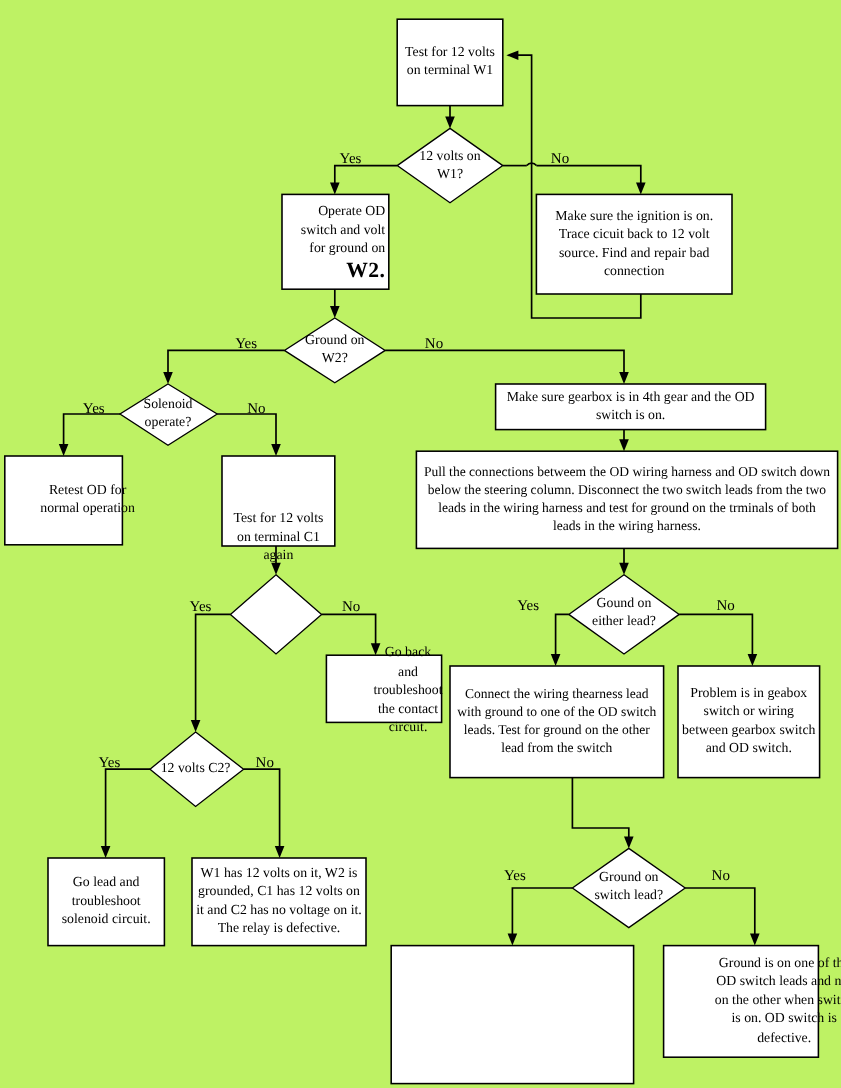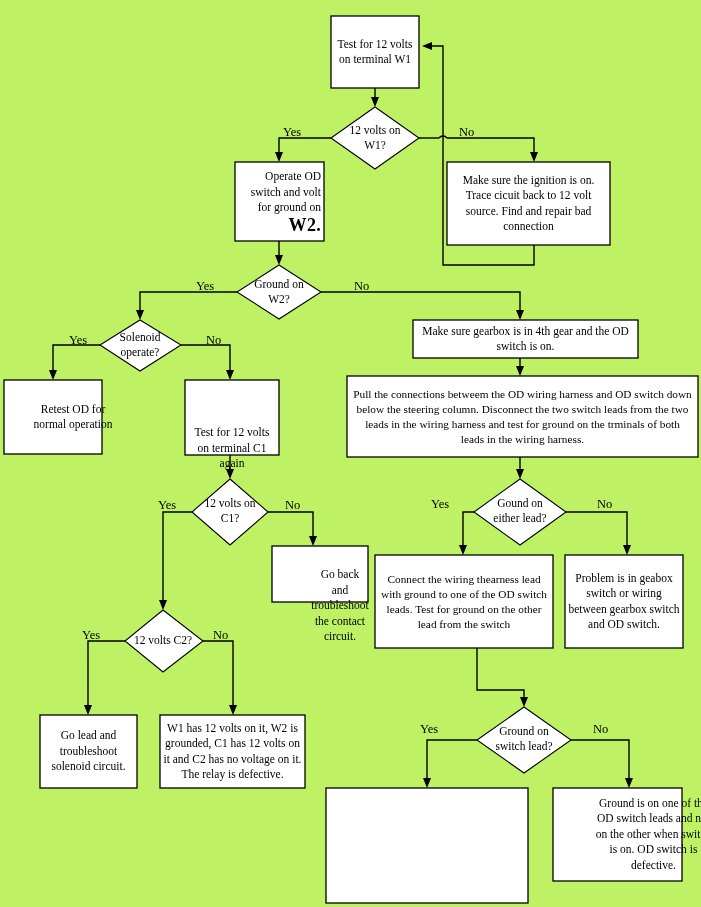--- a/index.html
+++ b/index.html
@@ -212,23 +212,22 @@
   <div class="node-text" style="left:449px; top:162px; width:159px; height:83px;">Make sure the ignition is on. Trace cicuit back to 12 volt source.  Find and repair bad connection</div>
 
   <div class="node-text" style="left:243px; top:273px; width:72px; height:38px;">Ground on W2?</div>
 
   <div class="node-text" style="left:103px; top:326px; width:74px; height:38px;">Solenoid operate?</div>
 
   <div class="node-text" style="left:4px; top:380px; width:98px; height:74px;margin-left:20px;">Retest OD for normal operation</div>
 
   <div class="node-text" style="left:185px; top:376px; width:94px; height:75px;margin-top:35px;">Test for 12 volts on terminal C1 again</div>
 
-  <div class="node-text" style="left:194px; top:492px; width:72px; height:38px;">12 volts on C1?</div>
-
-  <div class="node-text" style="left:272px; top:578px; width:96px; height:56px;padding-left:43px;">Go back and troubleshoot the contact circuit.</div>
+
+  <div class="node-text" style="left:272px; top:548px; width:96px; height:56px;padding-left:43px;">Go back and troubleshoot the contact circuit.</div>
 
   <div class="node-text" style="left:122px; top:631px; width:82px; height:20px;">12 volts C2?</div>
 
   <div class="node-text" style="left:40px; top:715px; width:97px; height:73px;">Go lead and troubleshoot solenoid circuit.</div>
 
   <div class="node-text" style="left:160px; top:715px; width:145px; height:73px;">W1 has 12 volts on it, W2 is grounded, C1 has 12 volts on it and C2 has no voltage on it.   The relay is defective.</div>
 
   <div class="node-text" style="left:413px; top:320px; width:225px; height:38px;">Make sure gearbox is in 4th gear and the OD switch is on.</div>
 
   <div class="node-text dense" style="left:350px; top:376px; width:345px; height:81px;">Pull the connections betweem the OD wiring harness and OD switch down below the steering column.  Disconnect the two switch leads from the two leads in the wiring harness and test for ground on the trminals of both leads in the wiring harness.</div>

